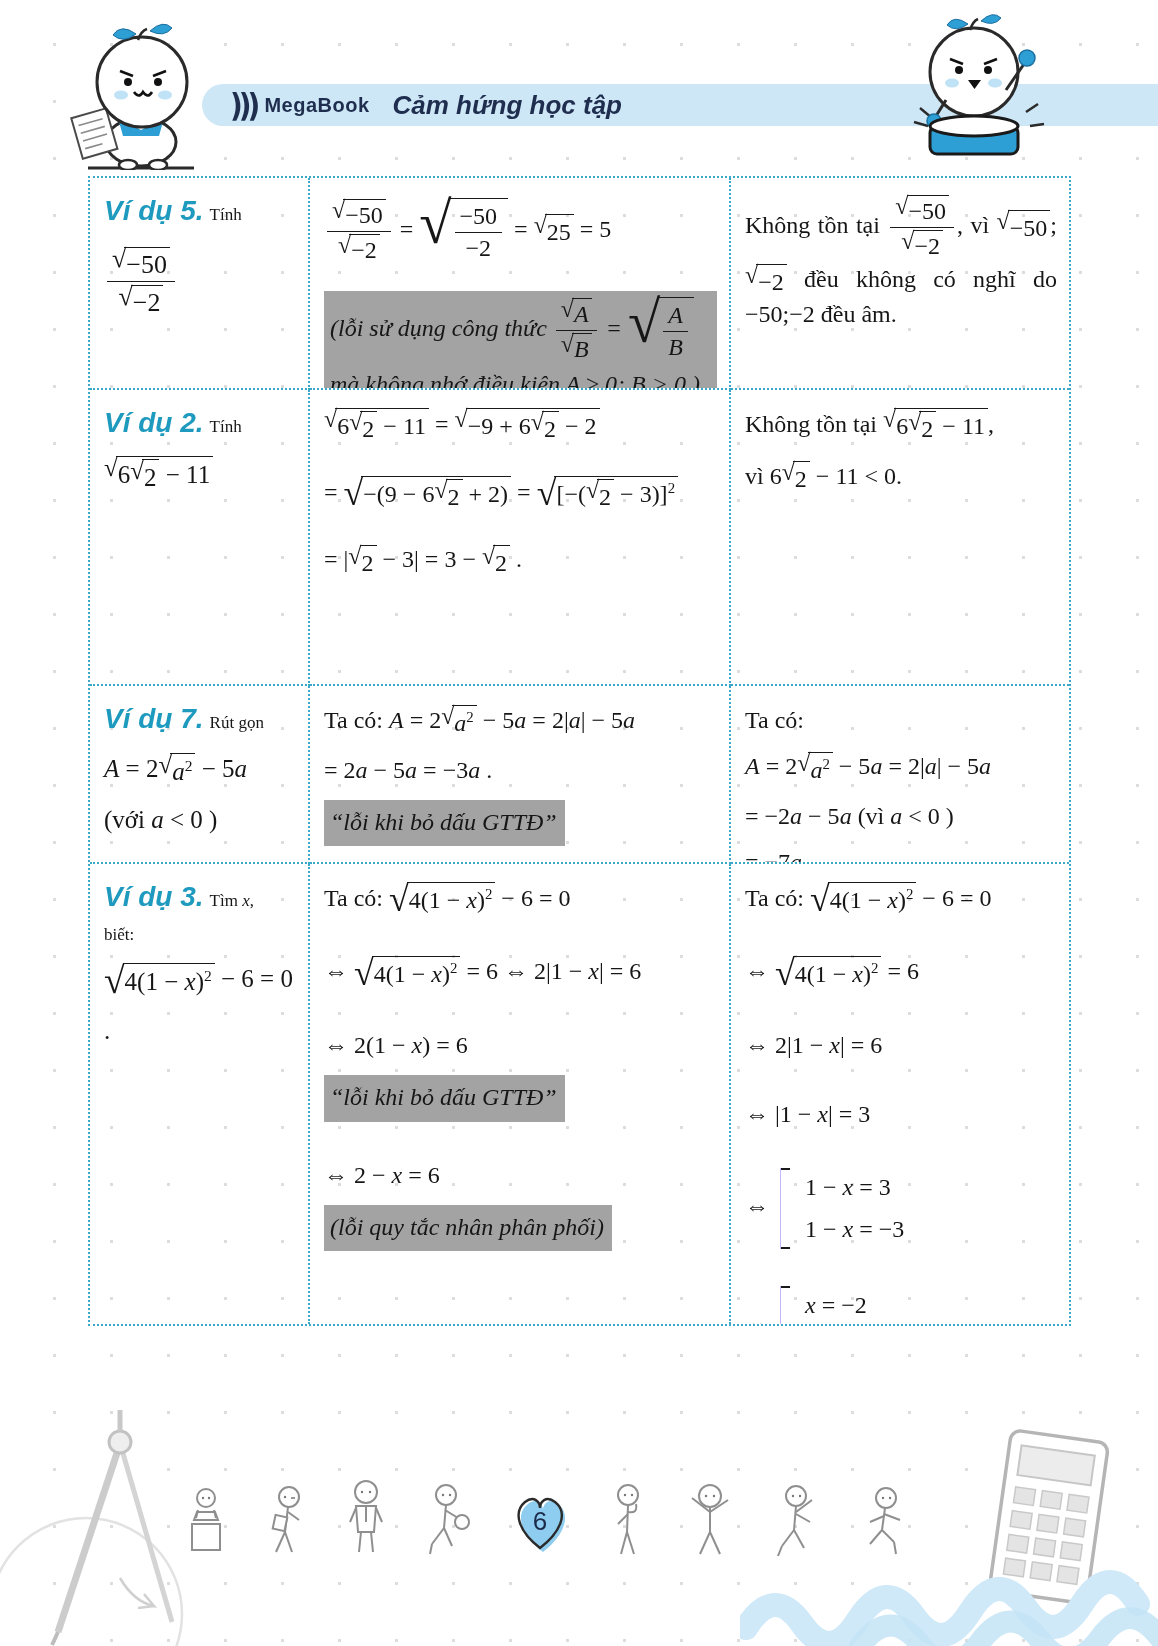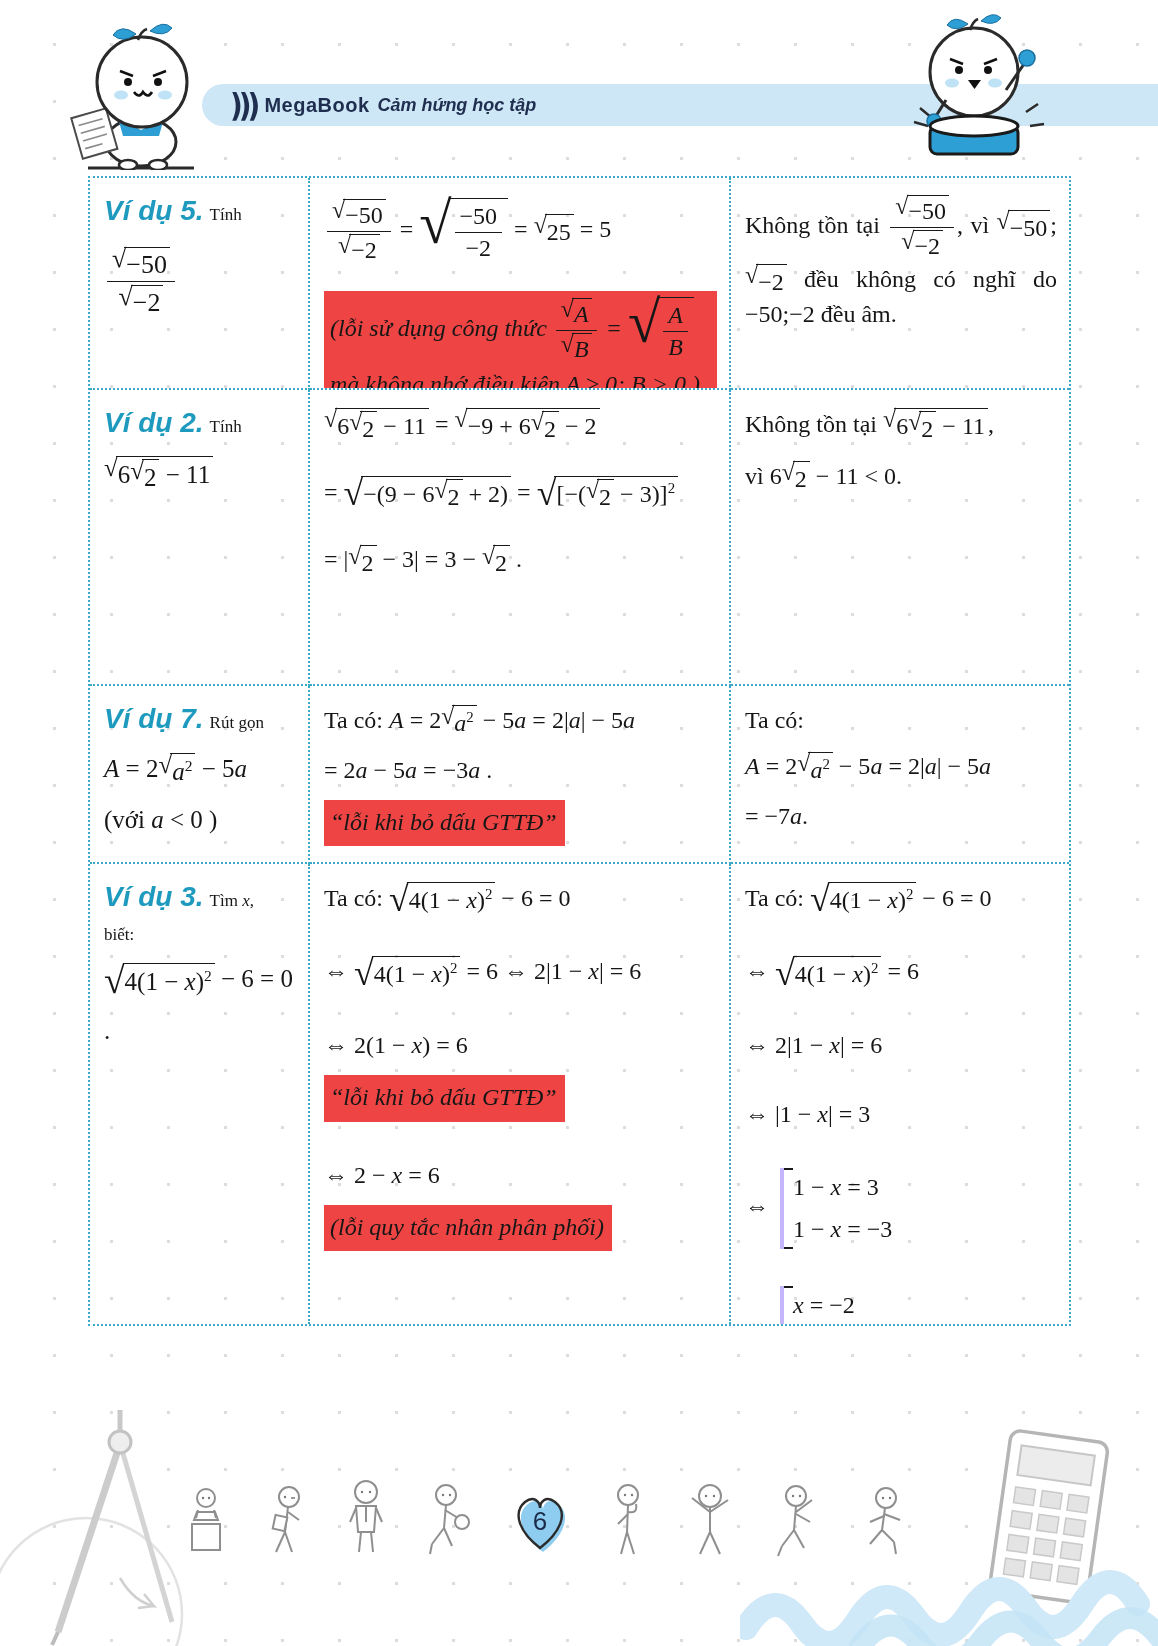--- a/index.html
+++ b/index.html
@@ -10,60 +10,60 @@
         background-size:57px 57px;background-position:26px 16px;pointer-events:none;}
   .layer{position:absolute;z-index:1;}
 
   
   .banner{left:202px;top:84px;width:956px;height:42px;background:#cde7f6;
           border-radius:24px 0 0 24px;display:flex;align-items:center;padding-left:28px;box-sizing:border-box;}
   .marks{font-family:"DejaVu Sans",sans-serif;font-weight:900;font-size:28px;color:#1f2d4e;
          letter-spacing:-4px;margin-right:8px;transform:scaleY(1.15);}
   .brand{font-family:"Liberation Sans",sans-serif;font-weight:700;font-size:20px;color:#1f2d4e;letter-spacing:.5px;}
   .tagline{font-family:"Liberation Sans",sans-serif;font-style:italic;font-weight:700;
-           font-size:18px;color:#1f2d4e;margin-left:8px;}
+           font-size:26px;color:#1f2d4e;margin-left:23px;}
 
   
   .grid{left:88px;top:176px;display:grid;
         grid-template-columns:220px 421px 338px;
         grid-template-rows:212px 296px 178px 460px;
         border:2px dotted #3aa8c8;}
   .cell{border-right:2px dotted #3aa8c8;border-bottom:2px dotted #3aa8c8;
         padding:14px 12px 10px 14px;box-sizing:border-box;overflow:hidden;
         font-size:24px;line-height:1.35;}
   .cell.lc{border-right:none;}
   .cell.lr{border-bottom:none;}
   .vd{font-family:"Liberation Sans",sans-serif;font-weight:700;font-style:italic;
       font-size:28px;color:#1e9abf;}
   .tk{font-size:17px;}
   .fm{margin-top:14px;font-size:25px;}
   .lg{font-size:26px;}
   .ln{margin-top:14px;}
   .ln0{margin-top:4px;}
   .sp-lg .ln{margin-top:30px;}
   .sp-md .ln{margin-top:37px;}
-  .note{display:inline-block;font-style:italic;background:#ef4444;
+  .note{display:inline-block;font-style:italic;background:#a3a3a3;
         padding:4px 8px 5px 6px;margin-top:14px;line-height:1.55;}
   .nlg{margin-top:24px;}
   .just{text-align:justify;}
   .dot{margin-top:14px;}
 
   
   .s{display:inline-flex;align-items:flex-start;vertical-align:middle;}
   .r{font-style:normal;line-height:1;margin-right:-2px;transform:translateY(-0.04em);}
   .v{border-top:1.8px solid #1a1a1a;padding:1px 3px 0 2px;}
   .s.m>.r{font-size:1.5em;}
   .s.b>.r{font-size:2.45em;line-height:.95;}
   .f2{display:inline-flex;flex-direction:column;align-items:center;vertical-align:middle;
       text-align:center;line-height:1.2;margin:2px 3px;}
   .f2>.n{border-bottom:1.8px solid #1a1a1a;padding:0 5px 1px;}
   .f2>.d{padding-top:1px;}
   sup{font-size:.62em;vertical-align:super;line-height:0;}
-  .cs{display:inline-flex;flex-direction:column;gap:10px;padding:3px 0 3px 9px;
-      border-left:4px solid #c4b5fd;position:relative;vertical-align:middle;margin-left:5px;text-align:left;}
+  .cs{display:inline-flex;flex-direction:column;gap:10px;padding:3px 0 3px 24px;
+      border-left:1px solid #c4b5fd;position:relative;vertical-align:middle;margin-left:5px;text-align:left;}
   .cs::before,.cs::after{content:"";position:absolute;left:0;width:9px;height:2px;background:#1a1a1a;}
   .cs::before{top:0;}.cs::after{bottom:0;}
 
   
   .figrow{left:182px;top:1478px;display:flex;align-items:flex-end;gap:36px;}
   .fig{display:block;}
   svg{display:block;}
 </style>
 </head>
 <body>
@@ -265,20 +265,21 @@
     <div class="cell"><div class="ln0">Ta có: <i>A</i> = 2<span class="s">
             <i class="r">√</i>
             <span class="v"><i>a</i><sup>2</sup></span>
           </span> − 5<i>a</i> = 2|<i>a</i>| − 5<i>a</i></div><div class="ln">= 2<i>a</i> − 5<i>a</i> = −3<i>a</i> .</div><div class="note">“lỗi khi bỏ dấu GTTĐ”</div></div>
     <div class="cell lc">
         <div class="ln0">Ta có:</div>
         <div class="ln"><i>A</i> = 2<span class="s">
             <i class="r">√</i>
             <span class="v"><i>a</i><sup>2</sup></span>
           </span> − 5<i>a</i> = 2|<i>a</i>| − 5<i>a</i></div>
+        <div class="ln">= −2<i>a</i> − 5<i>a</i> (vì <i>a</i> &lt; 0 )</div>
         <div class="ln">= −7<i>a</i>.</div>
       </div>
 
     <div class="cell lr">
       <div><span class="vd">Ví dụ 3.</span>
            <span class="tk">Tìm <i>x</i>,<br>biết:</span></div>
       <div class="fm">
           <div><span class="s m">
               <i class="r">√</i>
               <span class="v">4(1 − <i>x</i>)<sup>2</sup></span>

